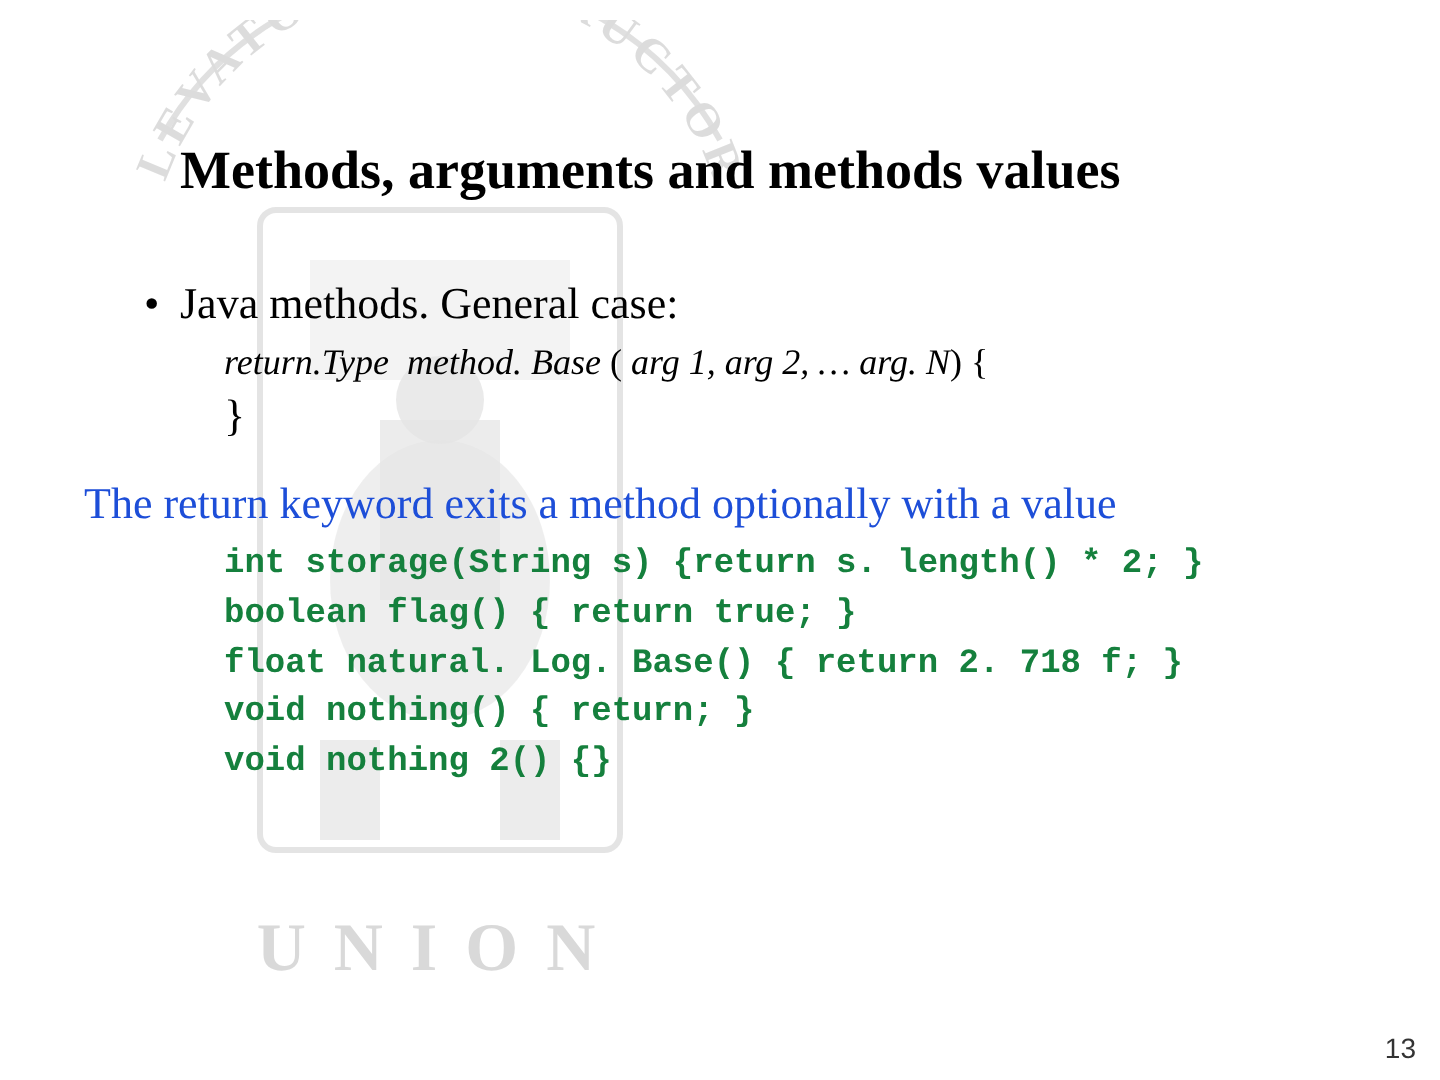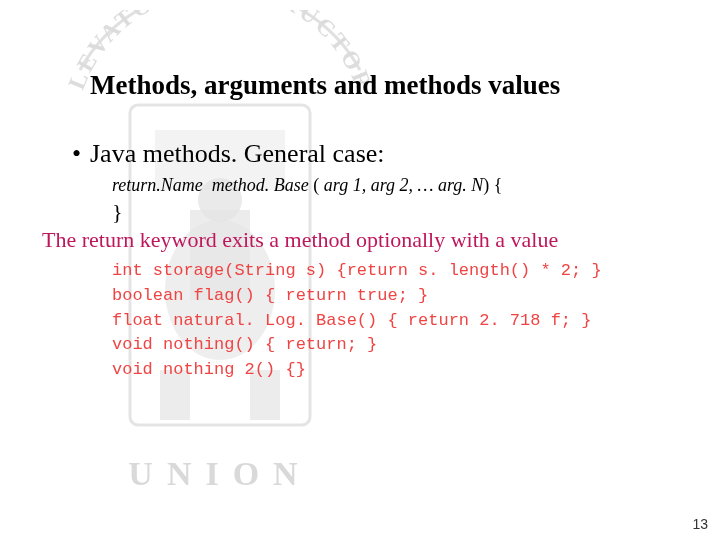--- a/index.html
+++ b/index.html
@@ -26,21 +26,21 @@
     z-index: 1;
     padding: 70px 50px 0 90px;
   }
   .title {
     font-size: 27px;
     font-weight: bold;
     color: #000;
     margin-bottom: 38px;
   }
   .bullet-line {
-    font-size: 26px;
+    font-size: 22px;
     color: #000;
     margin-left: -18px;
   }
   .bullet-line .dot {
     display: inline-block;
     width: 18px;
   }
   .sig {
     font-size: 18px;
     font-style: italic;
@@ -51,32 +51,33 @@
   }
   .sig .paren { font-style: normal; }
   .brace-line {
     font-size: 22px;
     color: #000;
     margin-left: 22px;
     margin-top: 2px;
   }
   .explain {
     font-size: 22px;
-    color: #be185d;
+    color: #1d4ed8;
     margin-left: -48px;
-    margin-top: 2px;
+    margin-top: 18px;
   }
   .code-block {
     font-family: "Courier New", Courier, monospace;
     font-size: 17px;
-    color: #ef4444;
+    color: #15803d;
     margin-left: 22px;
     margin-top: 6px;
     line-height: 1.45;
     white-space: pre;
+    font-weight: bold;
   }
   .page-num {
     position: absolute;
     bottom: 8px;
     right: 12px;
     font-size: 14px;
     font-family: Arial, sans-serif;
     color: #333;
     text-align: center;
   }
@@ -103,21 +104,21 @@
 </div>
 
 <div class="content">
   <div class="title">Methods, arguments and methods values</div>
 
   <div class="bullet-line">
     <span class="dot">•</span><span>Java methods. General case:</span>
   </div>
 
   <div class="sig">
-    <span>return.Name</span>&nbsp;
+    <span>return.Type</span>&nbsp;
     <span>method. Base</span>
     <span class="paren"> ( </span><span>arg 1, arg 2, … arg. N</span><span class="paren">) {</span>
   </div>
   <div class="brace-line">}</div>
 
   <div class="explain">The return keyword exits a method optionally with a value</div>
 
   <div class="code-block"><span>int storage(String s) {return s. length() * 2; }</span>
 <span>boolean flag() { return true; }</span>
 <span>float natural. Log. Base() { return 2. 718 f; }</span>

